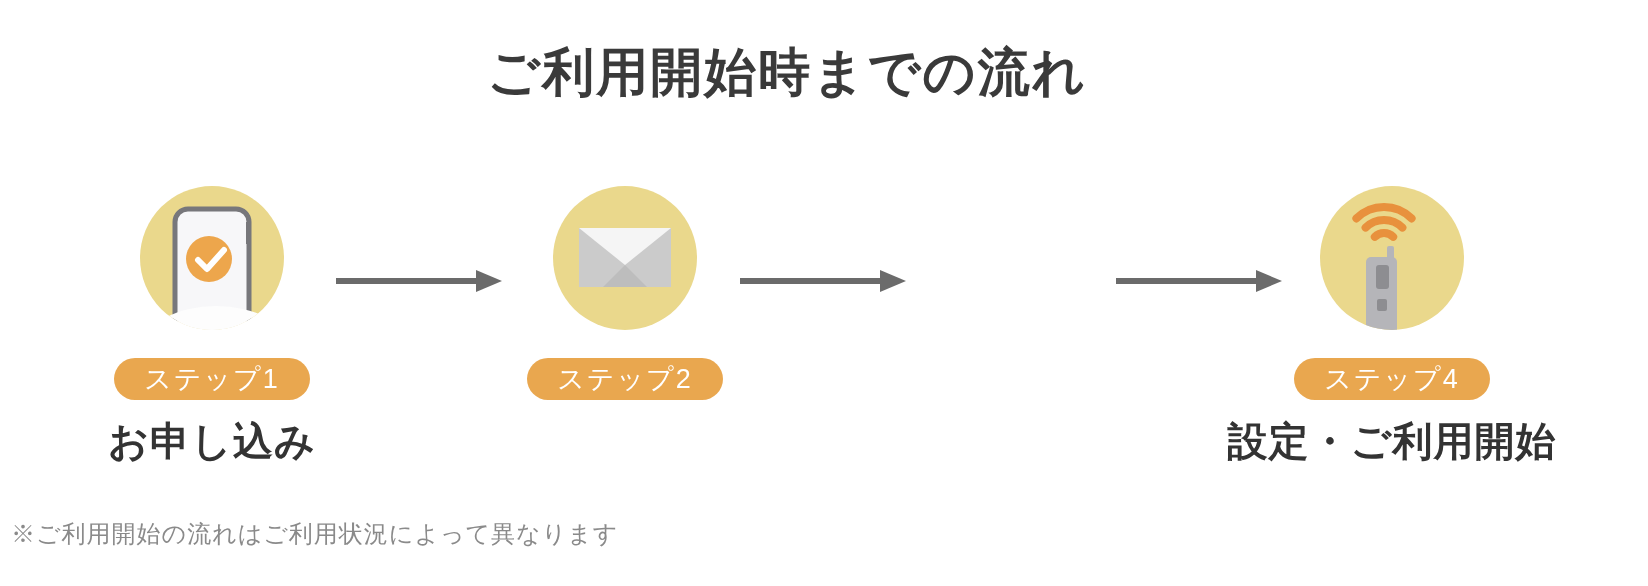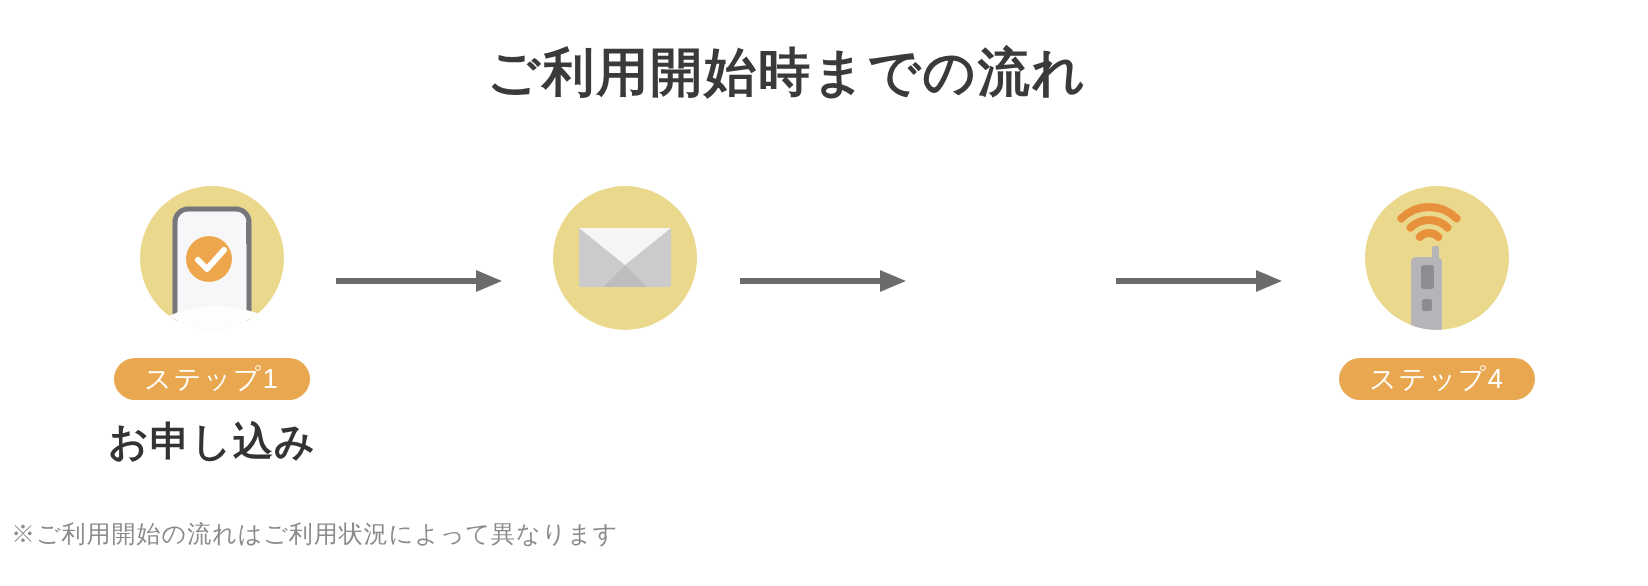--- a/index.html
+++ b/index.html
@@ -27,21 +27,21 @@
     position: absolute;
     top: 186px;
     width: 420px;
     display: flex;
     flex-direction: column;
     align-items: center;
   }
   .step-1 { left: 2px; }
   .step-2 { left: 415px; }
   .step-3 { left: 811px; }
-  .step-4 { left: 1227px; }
+  .step-4 { left: 1182px; }
   .icon-circle { width: 144px; height: 144px; }
   .icon-circle svg { display: block; width: 144px; height: 144px; }
   .badge {
     margin-top: 28px;
     height: 42px;
     padding: 0 30px;
     border-radius: 21px;
     background: var(--badge-orange, #e9a74f);
     color: var(--badge-text, #ffffff);
     font-size: 27px;
@@ -125,20 +125,21 @@
 
   <div class="step step-2">
     <div class="icon-circle">
       <svg viewBox="0 0 144 144" aria-hidden="true">
         <circle class="c-yellow" cx="72" cy="72" r="72"></circle>
         <rect class="c-envbody" x="26" y="42" width="92" height="59"></rect>
         <polygon class="c-envshadow" points="72,79 50,101 94,101"></polygon>
         <polygon class="c-envflap" points="26,42 118,42 72,79"></polygon>
       </svg>
     </div>
+    <div class="badge">ステップ2</div>
   </div>
 
 
   <div class="step step-4">
     <div class="icon-circle">
       <svg viewBox="0 0 144 144" aria-hidden="true">
         <defs>
             <clipPath id="clip4">
               <circle cx="72" cy="72" r="72"></circle>
             </clipPath>
@@ -151,20 +152,21 @@
             <path d="M36.4 32.4 A39 39 0 0 1 91.6 32.4"></path>
           </g>
           <rect class="c-router" x="67" y="60" width="7" height="14" rx="2"></rect>
           <rect class="c-router" x="46" y="71" width="31" height="90" rx="5"></rect>
           <rect class="c-routerdark" x="56" y="79" width="13" height="24" rx="3"></rect>
           <rect class="c-routerdark" x="57" y="113" width="10" height="12" rx="2"></rect>
         </g>
       </svg>
     </div>
     <div class="badge">ステップ4</div>
+    <div class="step-label">設定・ご利用開始</div>
   </div>
 
   <svg class="arrow arrow-1" viewBox="0 0 166 26" aria-hidden="true">
     <line x1="0" y1="13" x2="142" y2="13"></line>
       <polygon points="140,2 166,13 140,24"></polygon>
   </svg>
   <svg class="arrow arrow-2" viewBox="0 0 166 26" aria-hidden="true">
     <line x1="0" y1="13" x2="142" y2="13"></line>
       <polygon points="140,2 166,13 140,24"></polygon>
   </svg>

